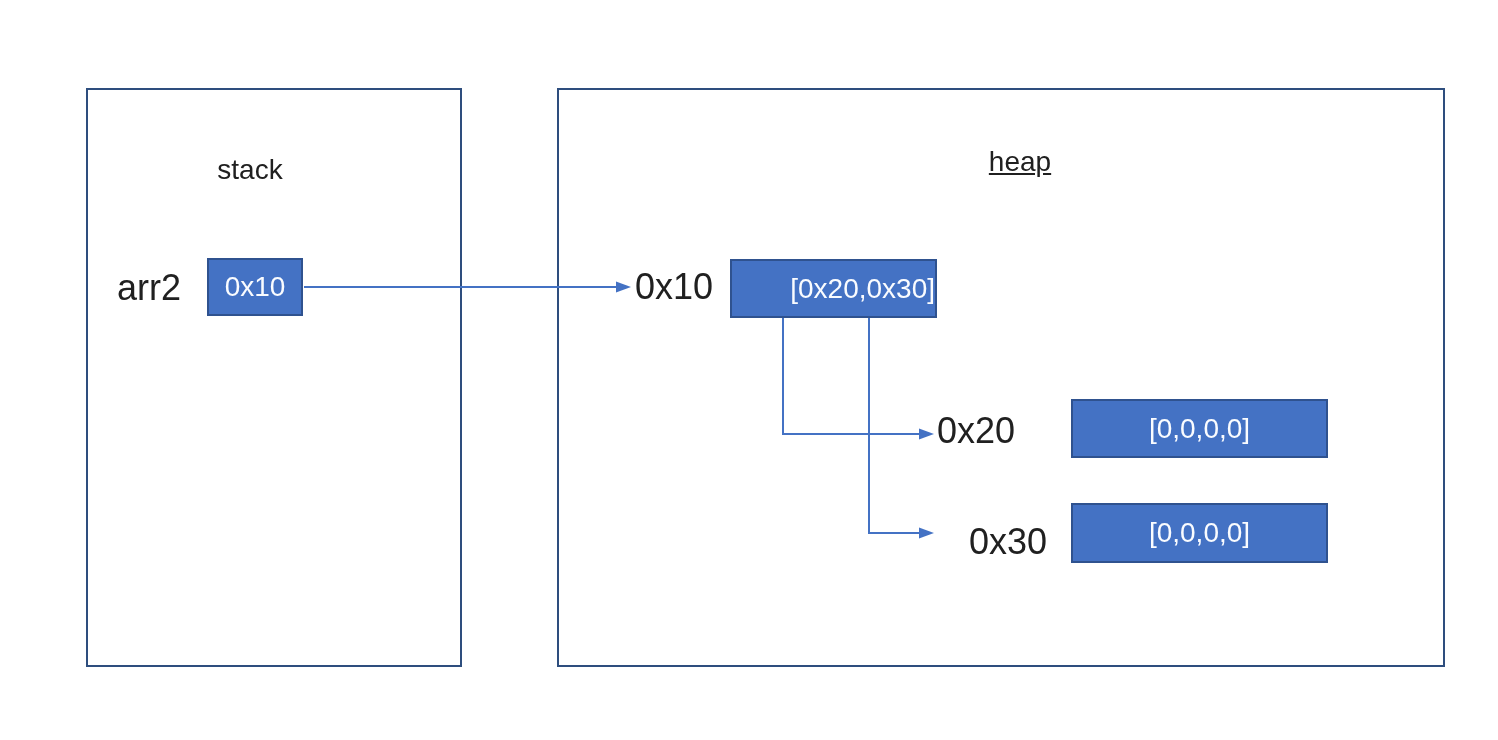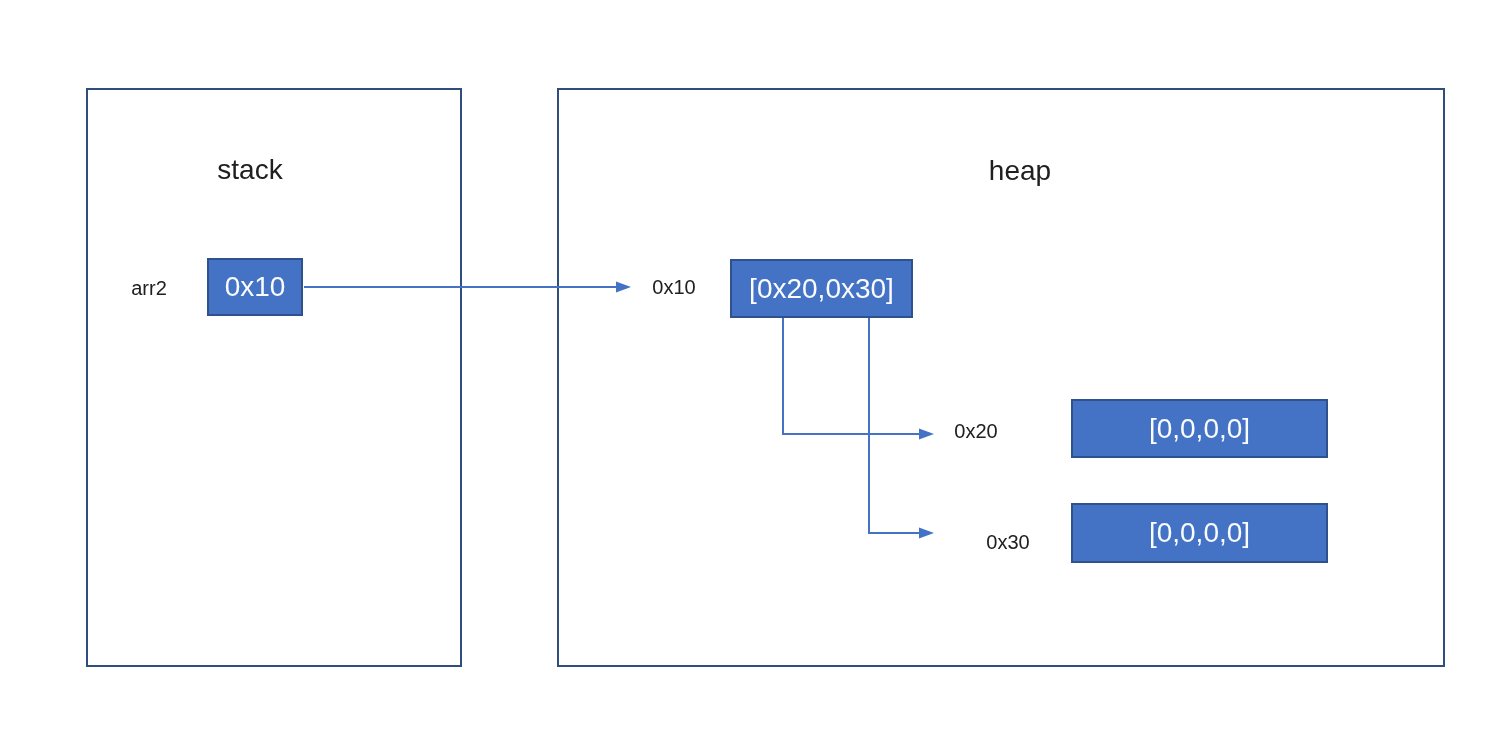--- a/index.html
+++ b/index.html
@@ -26,40 +26,40 @@
     border: 2px solid var(--region-border);
     background: transparent;
   }
   .region-stack { left: 86px;  top: 88px; width: 376px; height: 579px; }
   .region-heap  { left: 557px; top: 88px; width: 888px; height: 579px; }
 
   .lbl {
     position: absolute;
     transform: translate(-50%, -50%);
     white-space: nowrap;
-    font-size: 20px;
+    font-size: 36px;
     color: var(--text-dark);
     line-height: 1;
   }
   .region-title { font-size: 28px; }
 
   .cell {
     position: absolute;
     background: var(--cell-fill);
     border: 2px solid var(--cell-border);
     color: var(--text-light);
     font-size: 28px;
     display: flex;
     align-items: center;
     justify-content: center;
     white-space: nowrap;
     line-height: 1;
   }
   .cell-stack-0x10 { left: 207px;  top: 258px; width: 96px;  height: 58px; }
-  .cell-heap-0x10  { left: 730px;  top: 259px; width: 183px; height: 59px; }
+  .cell-heap-0x10  { left: 730px;  top: 259px; width: 207px; height: 59px; justify-content: flex-end; }
   .cell-heap-0x20  { left: 1071px; top: 399px; width: 257px; height: 59px; }
   .cell-heap-0x30  { left: 1071px; top: 503px; width: 257px; height: 60px; }
 
   svg.connectors {
     position: absolute;
     left: 0; top: 0;
     width: 1498px; height: 740px;
     pointer-events: none;
   }
   svg.connectors .wire {
@@ -79,21 +79,21 @@
 
   <div class="region region-stack"></div>
   <div class="lbl region-title" style="left:250px; top:170px;">stack</div>
 
   <div class="lbl" style="left:149px; top:288px;">arr2</div>
   <div class="cell cell-stack-0x10">
     <span>0x10</span>
   </div>
 
   <div class="region region-heap"></div>
-  <div class="lbl region-title" style="left:1020px; top:171px;">heap</div>
+  <div class="lbl region-title" style="left:1020px; top:162px;text-decoration:underline;">heap</div>
 
   <div class="lbl" style="left:674px; top:287px;">0x10</div>
   <div class="cell cell-heap-0x10">
     <span>[0x20,0x30]</span>
   </div>
 
   <div class="lbl" style="left:976px; top:431px;">0x20</div>
   <div class="cell cell-heap-0x20">
     <span>[0,0,0,0]</span>
   </div>

